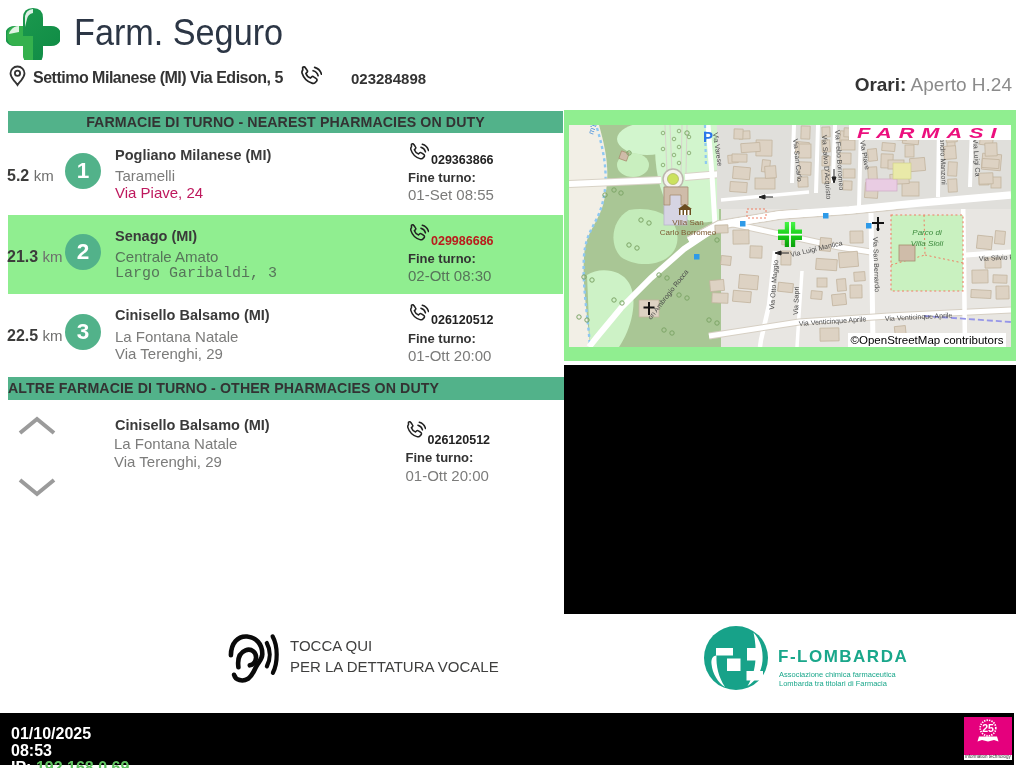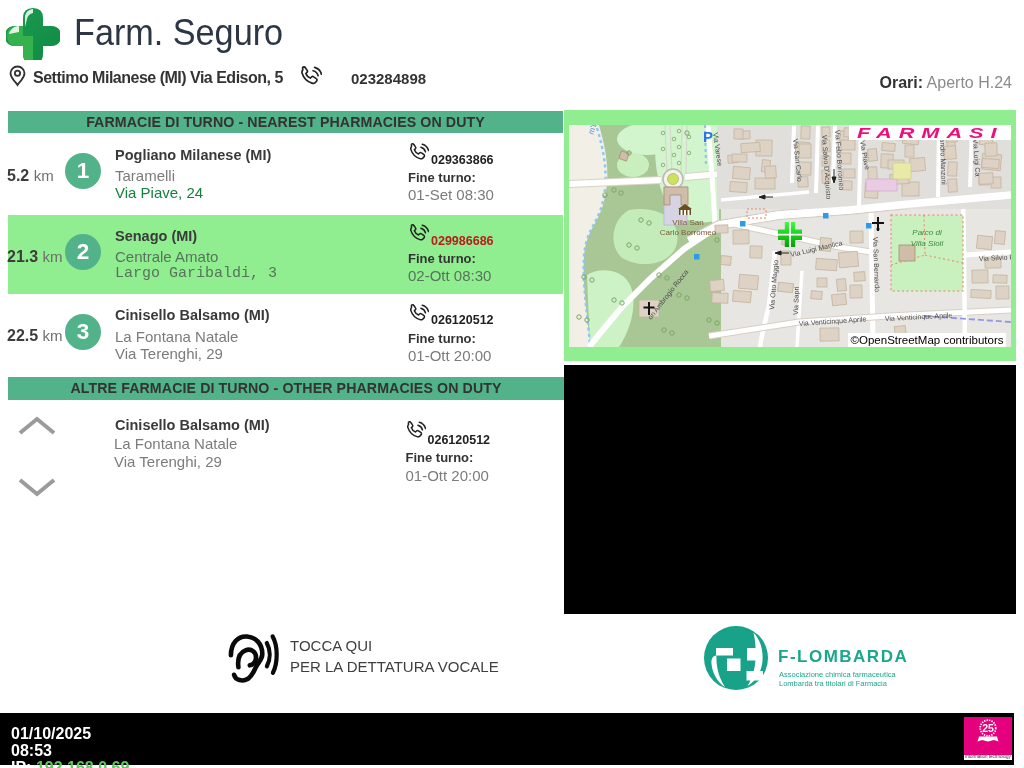--- a/index.html
+++ b/index.html
@@ -32,37 +32,37 @@
   <path d="M8.5 1.5 C4.4 1.5 1.5 4.6 1.5 8.3 C1.5 11 3 13.2 4.8 15.4 C6 16.8 7.5 18.3 8.5 20 C9.5 18.3 11 16.8 12.2 15.4 C14 13.2 15.5 11 15.5 8.3 C15.5 4.6 12.6 1.5 8.5 1.5 Z" fill="none" stroke="#333" stroke-width="1.8"></path>
   <circle cx="8.5" cy="8.3" r="2.6" fill="none" stroke="#333" stroke-width="1.8"></circle>
 </svg>
 <div class="abs b" style="left:33px;top:69px;font-size:16px;letter-spacing:-0.5px;color:#333;">Settimo Milanese (MI) Via Edison, 5</div>
 
 <svg class="abs" style="left:300px;top:66px" width="22" height="22" viewBox="0 0 26 26">
     <use href="#phico"></use>
   </svg>
 <div class="abs b" style="left:330px;top:70px;font-size:15px;color:#333;margin-left:21px;">023284898</div>
 
-<div class="abs" style="right:12px;top:74px;font-size:16px;color:#8b8b8b;"><span class="b" style="color:#333;">Orari:</span> Aperto H.24</div>
+<div class="abs" style="right:12px;top:74px;font-size:19px;color:#8b8b8b;"><span class="b" style="color:#333;">Orari:</span> Aperto H.24</div>
 
 <div class="abs" style="left:8px;top:111px;width:555px;height:22px;background:#52b28a;color:#333;font-size:14.2px;font-weight:bold;text-align:center;line-height:22px;letter-spacing:.1px;">FARMACIE DI TURNO - NEAREST PHARMACIES ON DUTY</div>
 
 <div class="abs" style="left:8px;top:214.5px;width:555px;height:79.5px;background:#90EE90;"></div>
 
 <div class="abs b dark" style="left:7px;top:166.8px;font-size:16px;">5.2 <span style="font-weight:normal;font-size:15px;color:#6e6e6d;">km</span></div>
 <div class="abs" style="left:65px;top:153.0px;width:36px;height:36px;border-radius:50%;background:#52b28a;color:#fff;font-size:22.5px;font-weight:bold;text-align:center;line-height:36px;">1</div>
 <div class="abs b" style="left:115px;top:146.8px;font-size:14.5px;color:#3a3a3a;">Pogliano Milanese (MI)</div>
 <div class="abs" style="left:115px;top:167.4px;font-size:15px;color:#7b7b7a;">Taramelli</div>
-<div class="abs" style="left:115px;top:184.4px;font-size:15px;color:#15803d;">Via Piave, 24</div>
+<div class="abs" style="left:115px;top:184.4px;font-size:15px;color:#be185d;">Via Piave, 24</div>
 <svg class="abs ph" style="left:409px;top:143.0px" width="20" height="20" viewBox="0 0 26 26">
     <use href="#phico"></use>
   </svg>
 <div class="abs b" style="left:431px;top:152.6px;font-size:12.5px;color:#222;">029363866</div>
 <div class="abs b" style="left:408px;top:170.3px;font-size:13px;color:#333;">Fine turno:</div>
-<div class="abs" style="left:408px;top:186.3px;font-size:15px;color:#7b7b7a;">01-Set 08:30</div>
+<div class="abs" style="left:408px;top:186.3px;font-size:15px;color:#7b7b7a;">01-Set 08:55</div>
 
 <div class="abs b dark" style="left:7px;top:247.8px;font-size:16px;">21.3 <span style="font-weight:normal;font-size:15px;color:#6e6e6d;">km</span></div>
 <div class="abs" style="left:65px;top:234.0px;width:36px;height:36px;border-radius:50%;background:#52b28a;color:#fff;font-size:22.5px;font-weight:bold;text-align:center;line-height:36px;">2</div>
 <div class="abs b" style="left:115px;top:227.8px;font-size:14.5px;color:#3a3a3a;">Senago (MI)</div>
 <div class="abs" style="left:115px;top:248.4px;font-size:15px;color:#57745a;">Centrale Amato</div>
 <div class="abs" style="left:115px;top:265.4px;font-size:15px;color:#57745a;font-family:Liberation Mono, monospace;">Largo Garibaldi, 3</div>
 <svg class="abs ph" style="left:409px;top:224.0px" width="20" height="20" viewBox="0 0 26 26">
     <use href="#phico"></use>
   </svg>
 <div class="abs b" style="left:431px;top:233.6px;font-size:12.5px;color:#b91c1c;">029986686</div>
@@ -74,21 +74,21 @@
 <div class="abs b" style="left:115px;top:307.3px;font-size:14.5px;color:#3a3a3a;">Cinisello Balsamo (MI)</div>
 <div class="abs" style="left:115px;top:327.9px;font-size:15px;color:#7b7b7a;">La Fontana Natale</div>
 <div class="abs" style="left:115px;top:344.9px;font-size:15px;color:#7b7b7a;">Via Terenghi, 29</div>
 <svg class="abs ph" style="left:409px;top:303.5px" width="20" height="20" viewBox="0 0 26 26">
     <use href="#phico"></use>
   </svg>
 <div class="abs b" style="left:431px;top:313.1px;font-size:12.5px;color:#222;">026120512</div>
 <div class="abs b" style="left:408px;top:330.8px;font-size:13px;color:#333;">Fine turno:</div>
 <div class="abs" style="left:408px;top:346.8px;font-size:15px;color:#7b7b7a;">01-Ott 20:00</div>
 
-<div class="abs" style="left:8px;top:376.5px;width:556px;height:23.5px;background:#52b28a;color:#333;font-size:14.2px;font-weight:bold;text-align:center;line-height:23.5px;letter-spacing:.1px;">ALTRE FARMACIE DI TURNO - OTHER PHARMACIES ON DUTY</div>
+<div class="abs" style="left:8px;top:376.5px;width:556px;height:23.5px;background:#52b28a;color:#333;font-size:14.2px;font-weight:bold;text-align:left;line-height:23.5px;letter-spacing:.1px;">ALTRE FARMACIE DI TURNO - OTHER PHARMACIES ON DUTY</div>
 
 <svg class="abs" style="left:17px;top:415px" width="40" height="21" viewBox="0 0 40 21">
     <path d="M3 18 L20 4 L37 18" fill="none" stroke="#9b9b9b" stroke-width="4"></path>
   </svg>
 <svg class="abs" style="left:17px;top:477px" width="40" height="21" viewBox="0 0 40 21">
     <path d="M3 3 L20 17 L37 3" fill="none" stroke="#9b9b9b" stroke-width="4"></path>
   </svg>
 <div class="abs b" style="left:115px;top:416.6px;font-size:14.5px;color:#3a3a3a;">Cinisello Balsamo (MI)</div>
 <div class="abs gray" style="left:114px;top:435.1px;font-size:15px;">La Fontana Natale</div>
 <div class="abs gray" style="left:114px;top:453.1px;font-size:15px;">Via Terenghi, 29</div>

